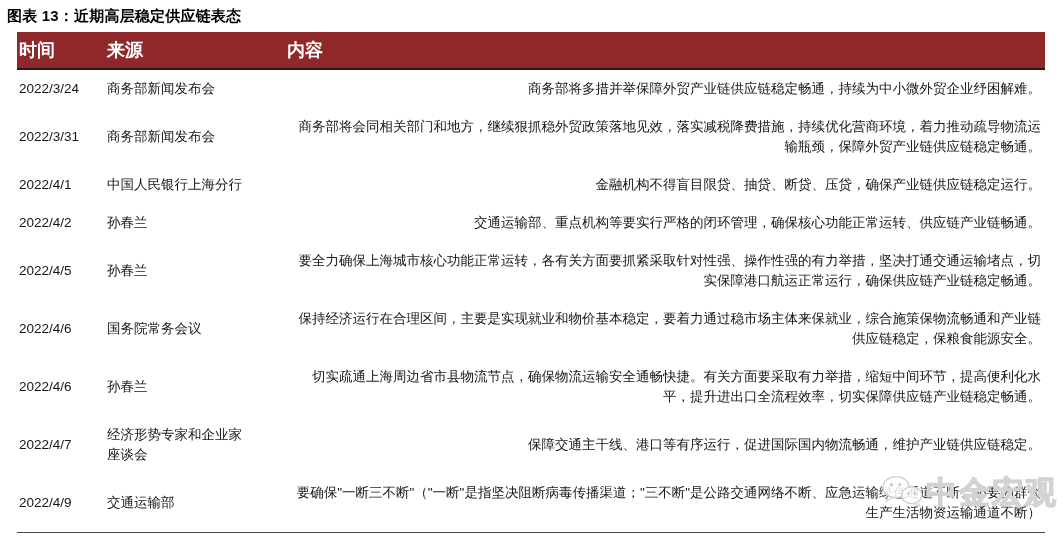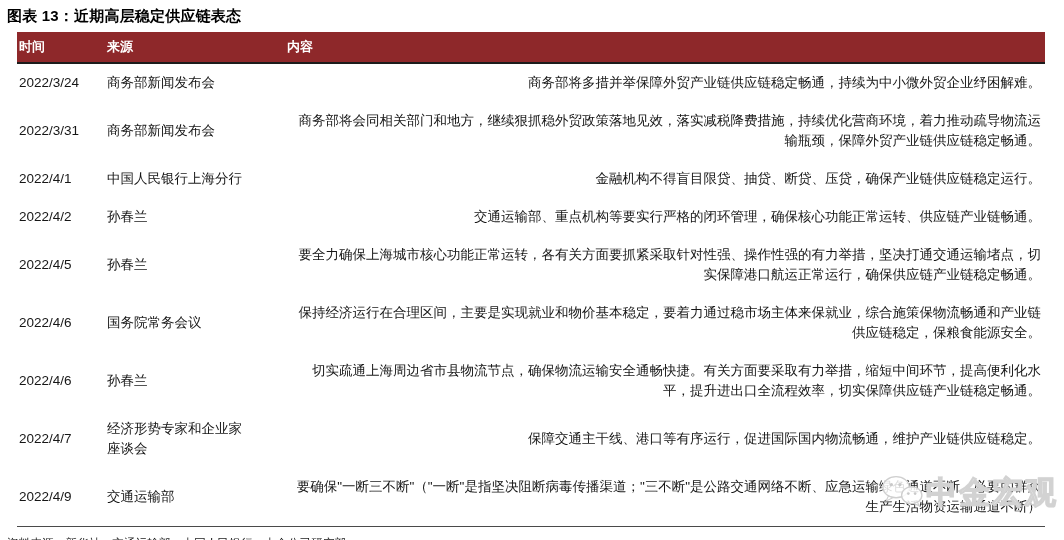--- a/index.html
+++ b/index.html
@@ -25,21 +25,21 @@
     table-layout: fixed;
     width: 1028px;
     margin-left: 10px;
   }
   col.c-date { width: 88px; }
   col.c-source { width: 180px; }
   col.c-content { width: 760px; }
   thead th {
     background: var(--header-bg, #8E282A);
     color: var(--header-fg, #ffffff);
-    font-size: 13px;
+    font-size: 18px;
     font-weight: 700;
     text-align: left;
     padding: 6px 4px 6px 2px;
     border-bottom: 2px solid #1c1c1c;
   }
   tbody td {
     font-size: 13.5px;
     line-height: 20px;
     vertical-align: middle;
     padding: 9px 2px;

